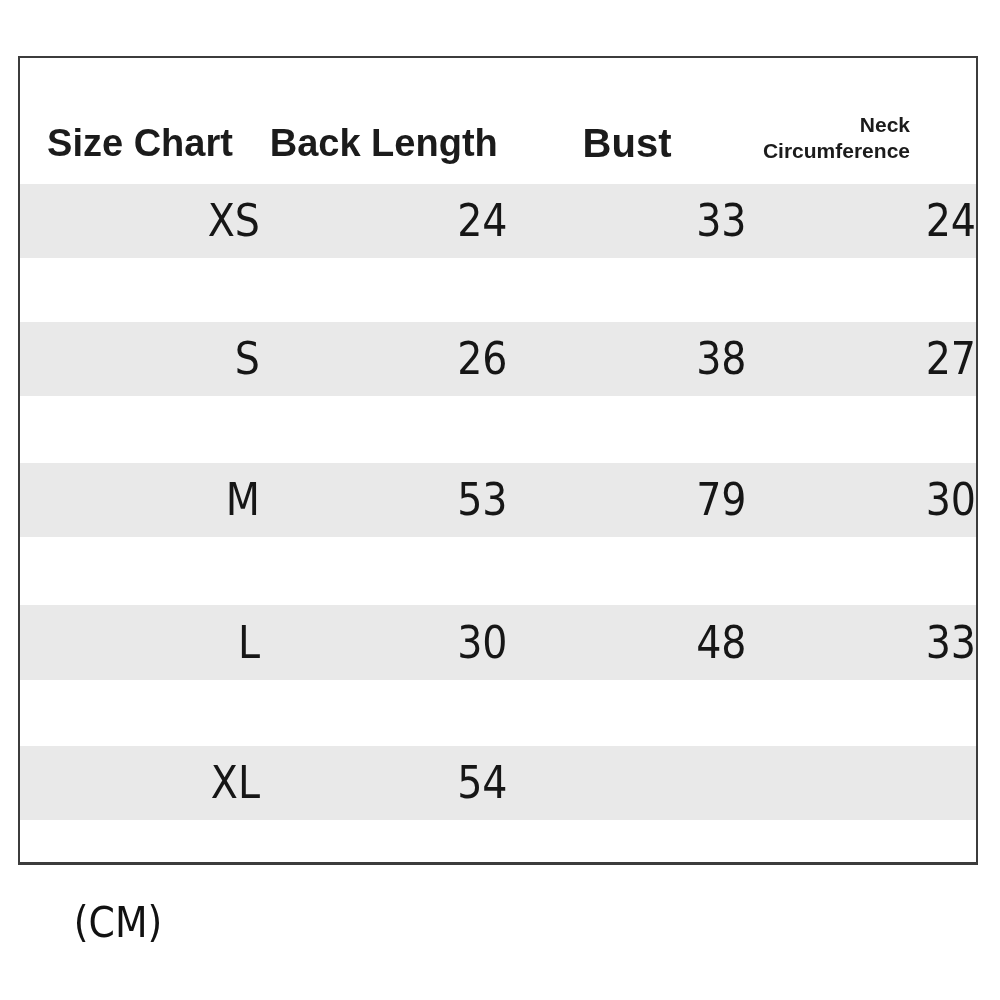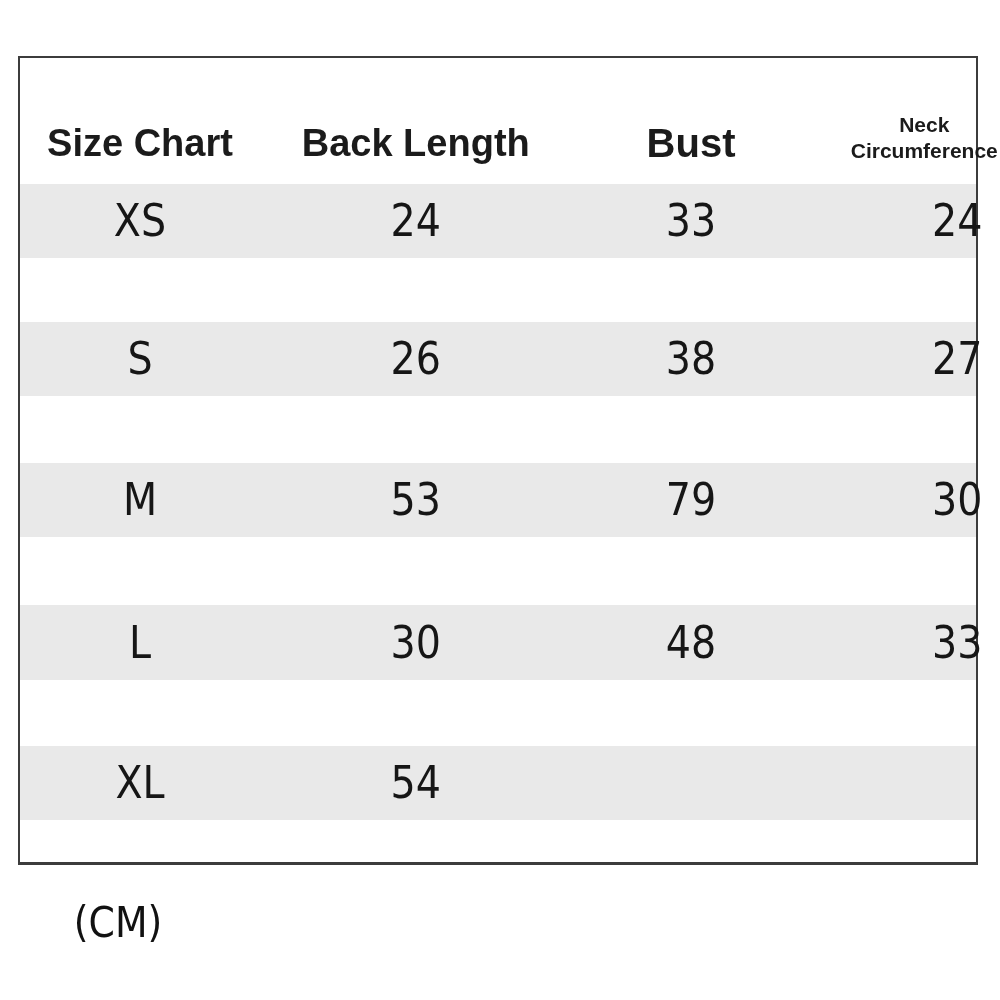--- a/index.html
+++ b/index.html
@@ -24,21 +24,20 @@
     height: 809px;
     box-sizing: border-box;
     border: 2px solid #3c3c3c;
     border-bottom-width: 3px;
     background: #ffffff;
   }
   .grid-row {
     display: grid;
     grid-template-columns: 25.1% 25.9% 25% 24%;
     width: 100%;
-    gap: 32px;
   }
   .header-row {
     height: 126px;
     align-items: end;
     box-sizing: border-box;
     padding-bottom: 20px;
   }
   .header-cell {
     text-align: center;
     font-weight: 700;
@@ -46,33 +45,34 @@
     line-height: 1.05;
     color: #1b1b1b;
     white-space: nowrap;
   }
   .header-cell.bust {
     font-size: 40px;
   }
   .header-cell.neck {
     font-size: 21px;
     line-height: 1.25;
+    text-align: right;
     padding-right: 66px;
     white-space: normal;
   }
   .size-band {
     height: 74px;
     align-items: center;
     background: #e9e9e9;
   }
   .band-l {
     height: 75px;
   }
   .value-cell {
-    text-align: center;
+    text-align: right;
     font-family: "DejaVu Sans", "Liberation Sans", sans-serif;
     font-stretch: condensed;
     font-size: 44px;
     font-weight: 400;
     color: #161616;
     line-height: 1;
   }
   .spacer { width: 100%; background: #ffffff; }
   .gap-a { height: 64px; }
   .gap-b { height: 67px; }

